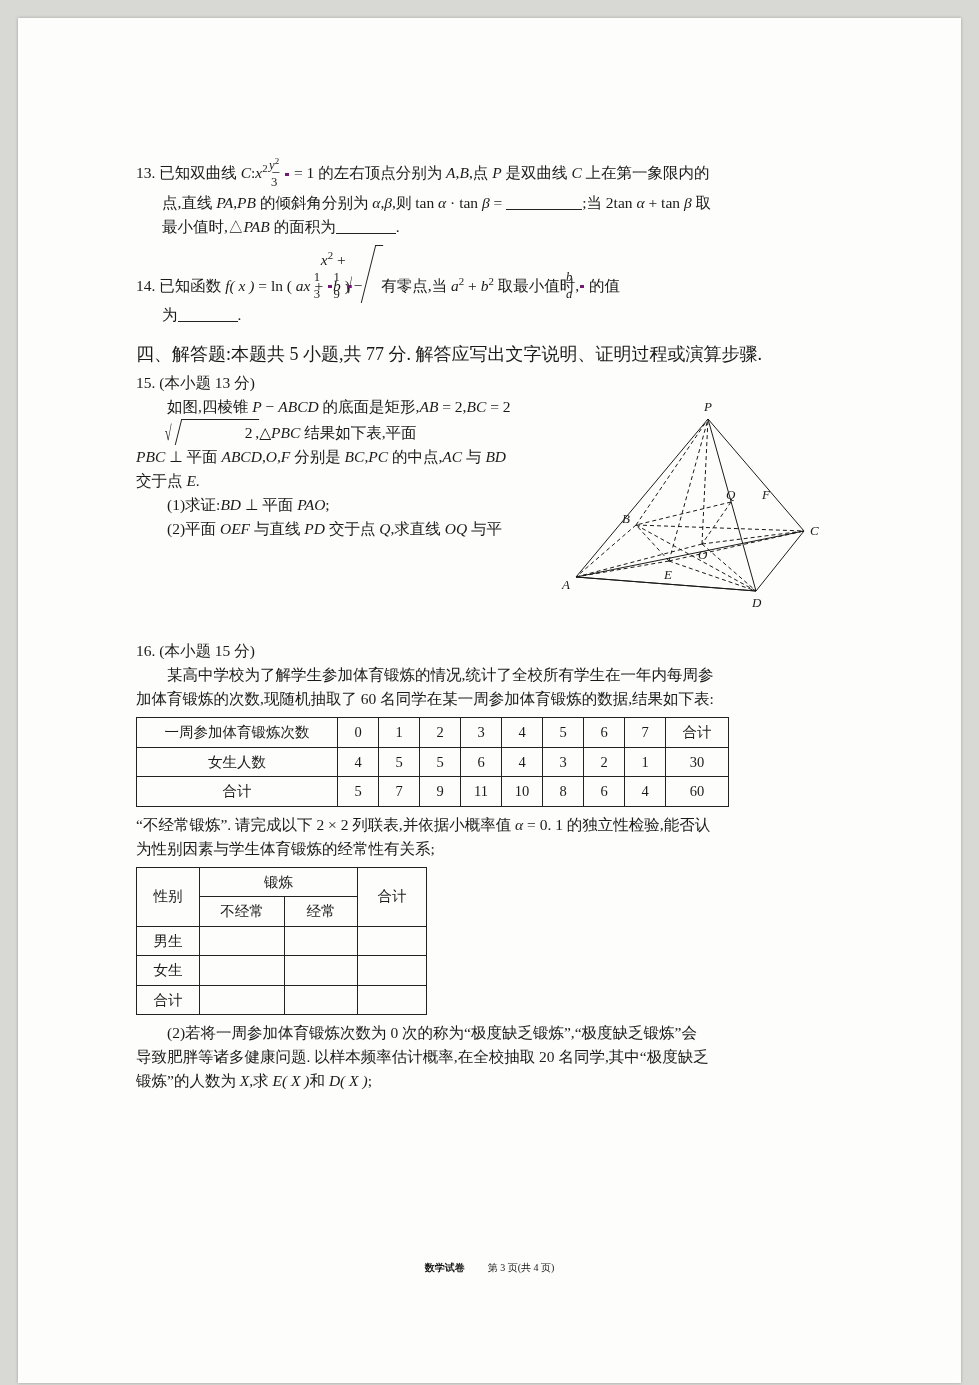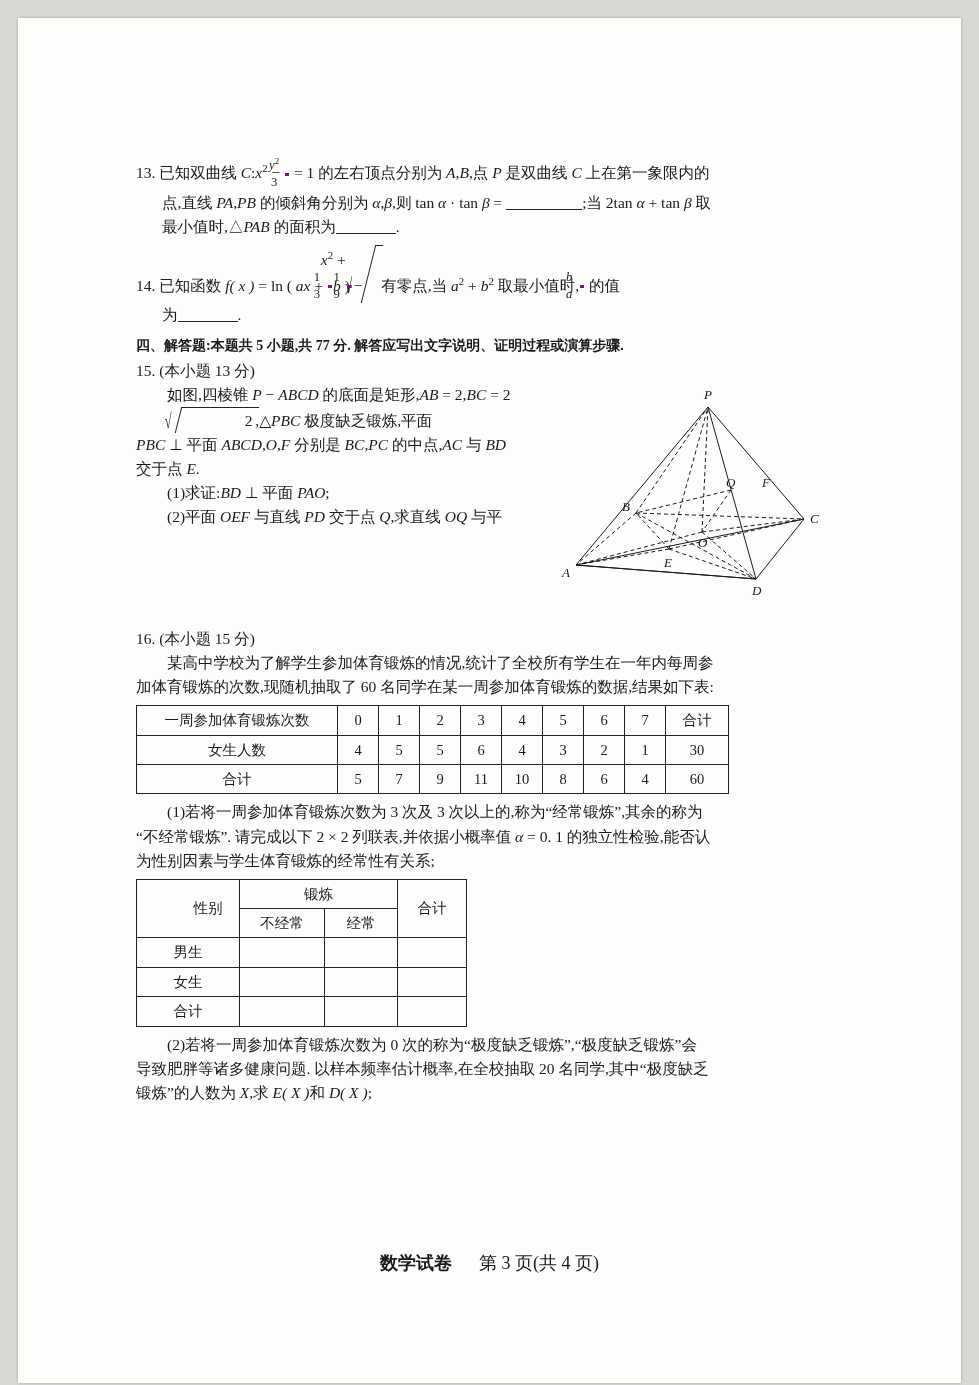--- a/index.html
+++ b/index.html
@@ -64,24 +64,24 @@
     border-left: 1px solid #222;
     padding: 1px 3px 0 4px;
     margin-left: 2px;
     position: relative;
     transform: skewX(-14deg);
   }
   .sqrt > span { display:inline-block; transform: skewX(14deg); }
   .radsign { display:inline-block; transform: scale(0.8,1.35); }
   
   .sec-head {
-    font-weight: bold;
-    margin-top: 8px;
+    font-weight: normal;
+    margin-top: 14px;
     margin-bottom: 2px;
-    font-size: 14px;
+    font-size: 18px;
   }
   
   .fig-wrap {
     position: relative;
     float: right;
     width: 300px;
     height: 230px;
     margin: -4px 0 0 8px;
   }
   
@@ -95,31 +95,31 @@
     text-align: center;
     font-weight: normal;
     padding: 3px 0;
   }
   .t1 { margin-left: 86px; }
   .t1 td.lbl { width: 200px; }
   .t1 td.num { width: 40px; }
   .t1 td.sum { width: 62px; }
   .t2 { margin-left: 244px; }
   .t2 td { padding: 5px 0; }
-  .t2 .c1 { width: 62px; padding-left: 40px; }
+  .t2 .c1 { width: 62px; }
   .t2 .c2 { width: 84px; }
   .t2 .c3 { width: 72px; }
   .t2 .c4 { width: 68px; }
   .footer {
     position: absolute;
     left: 0;
     right: 0;
     bottom: 108px;
     text-align: center;
-    font-size: 18px;
+    font-size: 10px;
     color: #1a1a1a;
   }
   .footer .bold { font-weight: bold; }
   .clear { clear: both; }
   .sp { display:inline-block; width:5px; }
 </style>
 </head>
 <body>
 
 <div class="page">
@@ -191,21 +191,21 @@
             <text x="142" y="168">O</text>
             <text x="254" y="144">C</text>
             <text x="108" y="188">E</text>
             <text x="6" y="198">A</text>
             <text x="196" y="216">D</text>
           </g>
         </svg>
       </div>
 
       <div class="row indent">
-        <span>如图,四棱锥 </span><span class="ital">P</span><span> − </span><span class="ital">ABCD</span><span> 的底面是矩形,</span><span class="ital">AB</span><span> = 2,</span><span class="ital">BC</span><span> = 2 </span><span class="radsign">√</span><span class="sqrt"><span>2</span></span><span>,</span><span>△</span><span class="ital">PBC</span><span> 极度缺乏锻炼,平面</span>
+        <span>如图,四棱锥 </span><span class="ital">P</span><span> − </span><span class="ital">ABCD</span><span> 的底面是矩形,</span><span class="ital">AB</span><span> = 2,</span><span class="ital">BC</span><span> = 2 </span><span class="radsign">√</span><span class="sqrt"><span>2</span></span><span>,</span><span>△</span><span class="ital">PBC</span><span> 结果如下表,平面</span>
       </div>
       <div class="row">
         <span class="ital">PBC</span><span> ⊥ </span><span>平面 </span><span class="ital">ABCD</span><span>,</span><span class="ital">O</span><span>,</span><span class="ital">F</span><span> 分别是 </span><span class="ital">BC</span><span>,</span><span class="ital">PC</span><span> 的中点,</span><span class="ital">AC</span><span> 与 </span><span class="ital">BD</span>
       </div>
       <div class="row">
         <span>交于点 </span><span class="ital">E</span><span>.</span>
       </div>
       <div class="row indent">
         <span>(1)求证:</span><span class="ital">BD</span><span> ⊥ </span><span>平面 </span><span class="ital">PAO</span><span>;</span>
       </div>
@@ -256,21 +256,20 @@
             <td class="num">11</td>
             <td class="num">10</td>
             <td class="num">8</td>
             <td class="num">6</td>
             <td class="num">4</td>
             <td class="sum">60</td>
           </tr>
         </tbody>
       </table>
 
-      <div class="row indent">(1)若将一周参加体育锻炼次数为 3 次及 3 次以上的,称为“经常锻炼”,其余的称为</div>
       <div class="row">
         <span>“不经常锻炼”. 请完成以下 2 × 2 列联表,并依据小概率值 </span><span class="ital">α</span><span> = 0. 1 的独立性检验,能否认</span>
       </div>
       <div class="row">为性别因素与学生体育锻炼的经常性有关系;</div>
 
       <table class="grid t2">
         <tbody>
           <tr>
             <td class="c1" rowspan="2">性别</td>
             <td class="c2" colspan="2">锻炼</td>

